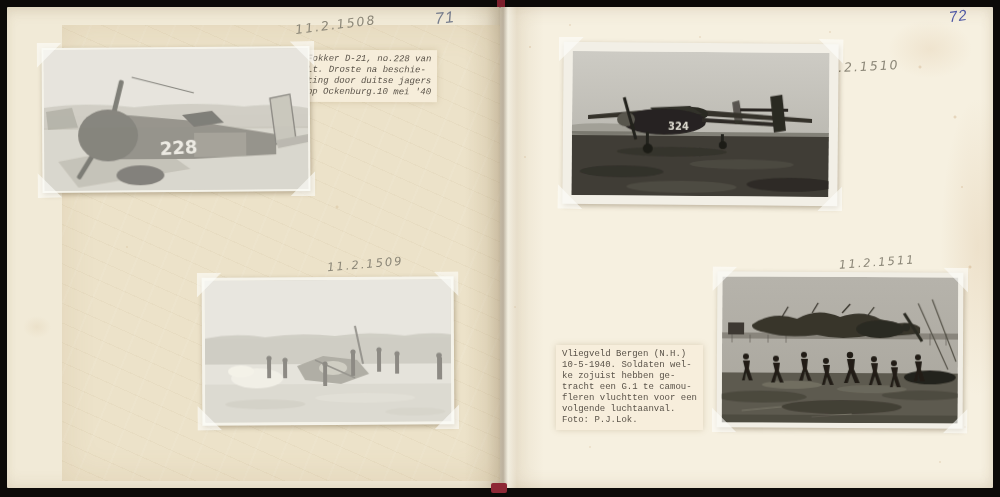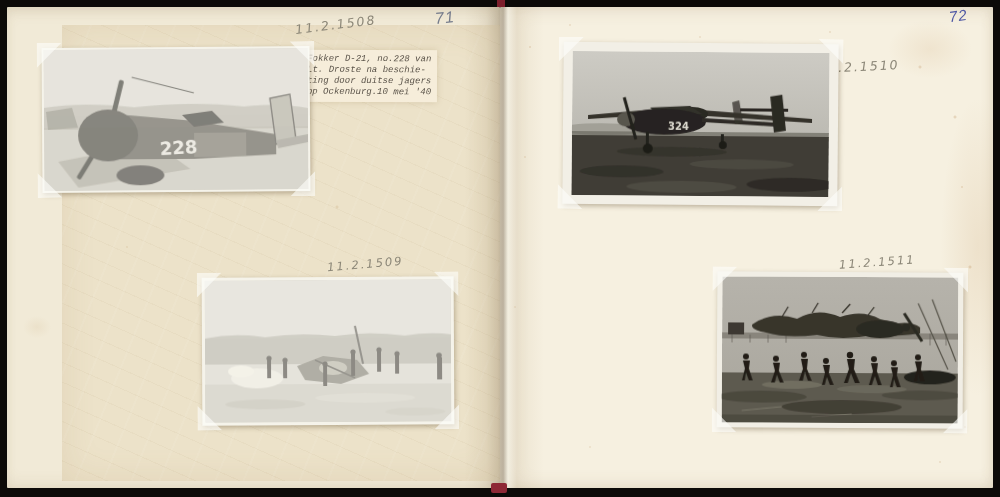--- a/index.html
+++ b/index.html
@@ -291,18 +291,25 @@
           </g>
           <rect y="138" width="236" height="8" fill="#3f3c33" opacity="0.5"></rect>
         </g>
       </svg>
       <i class="corner c-tl"></i>
       <i class="corner c-tr"></i>
       <i class="corner c-bl"></i>
       <i class="corner c-br"></i>
     </figure>
 
+    <div class="caption cap-1511">Vliegveld Bergen (N.H.)
+10-5-1940. Soldaten wel-
+ke zojuist hebben ge-
+tracht een G.1 te camou-
+fleren vluchtten voor een
+volgende luchtaanval.
+Foto: P.J.Lok.</div>
   </div>
 
   <div class="gutter"></div>
   <div class="ribbon-top"></div>
   <div class="ribbon-bottom"></div>
 </div>
 
 </body></html>

